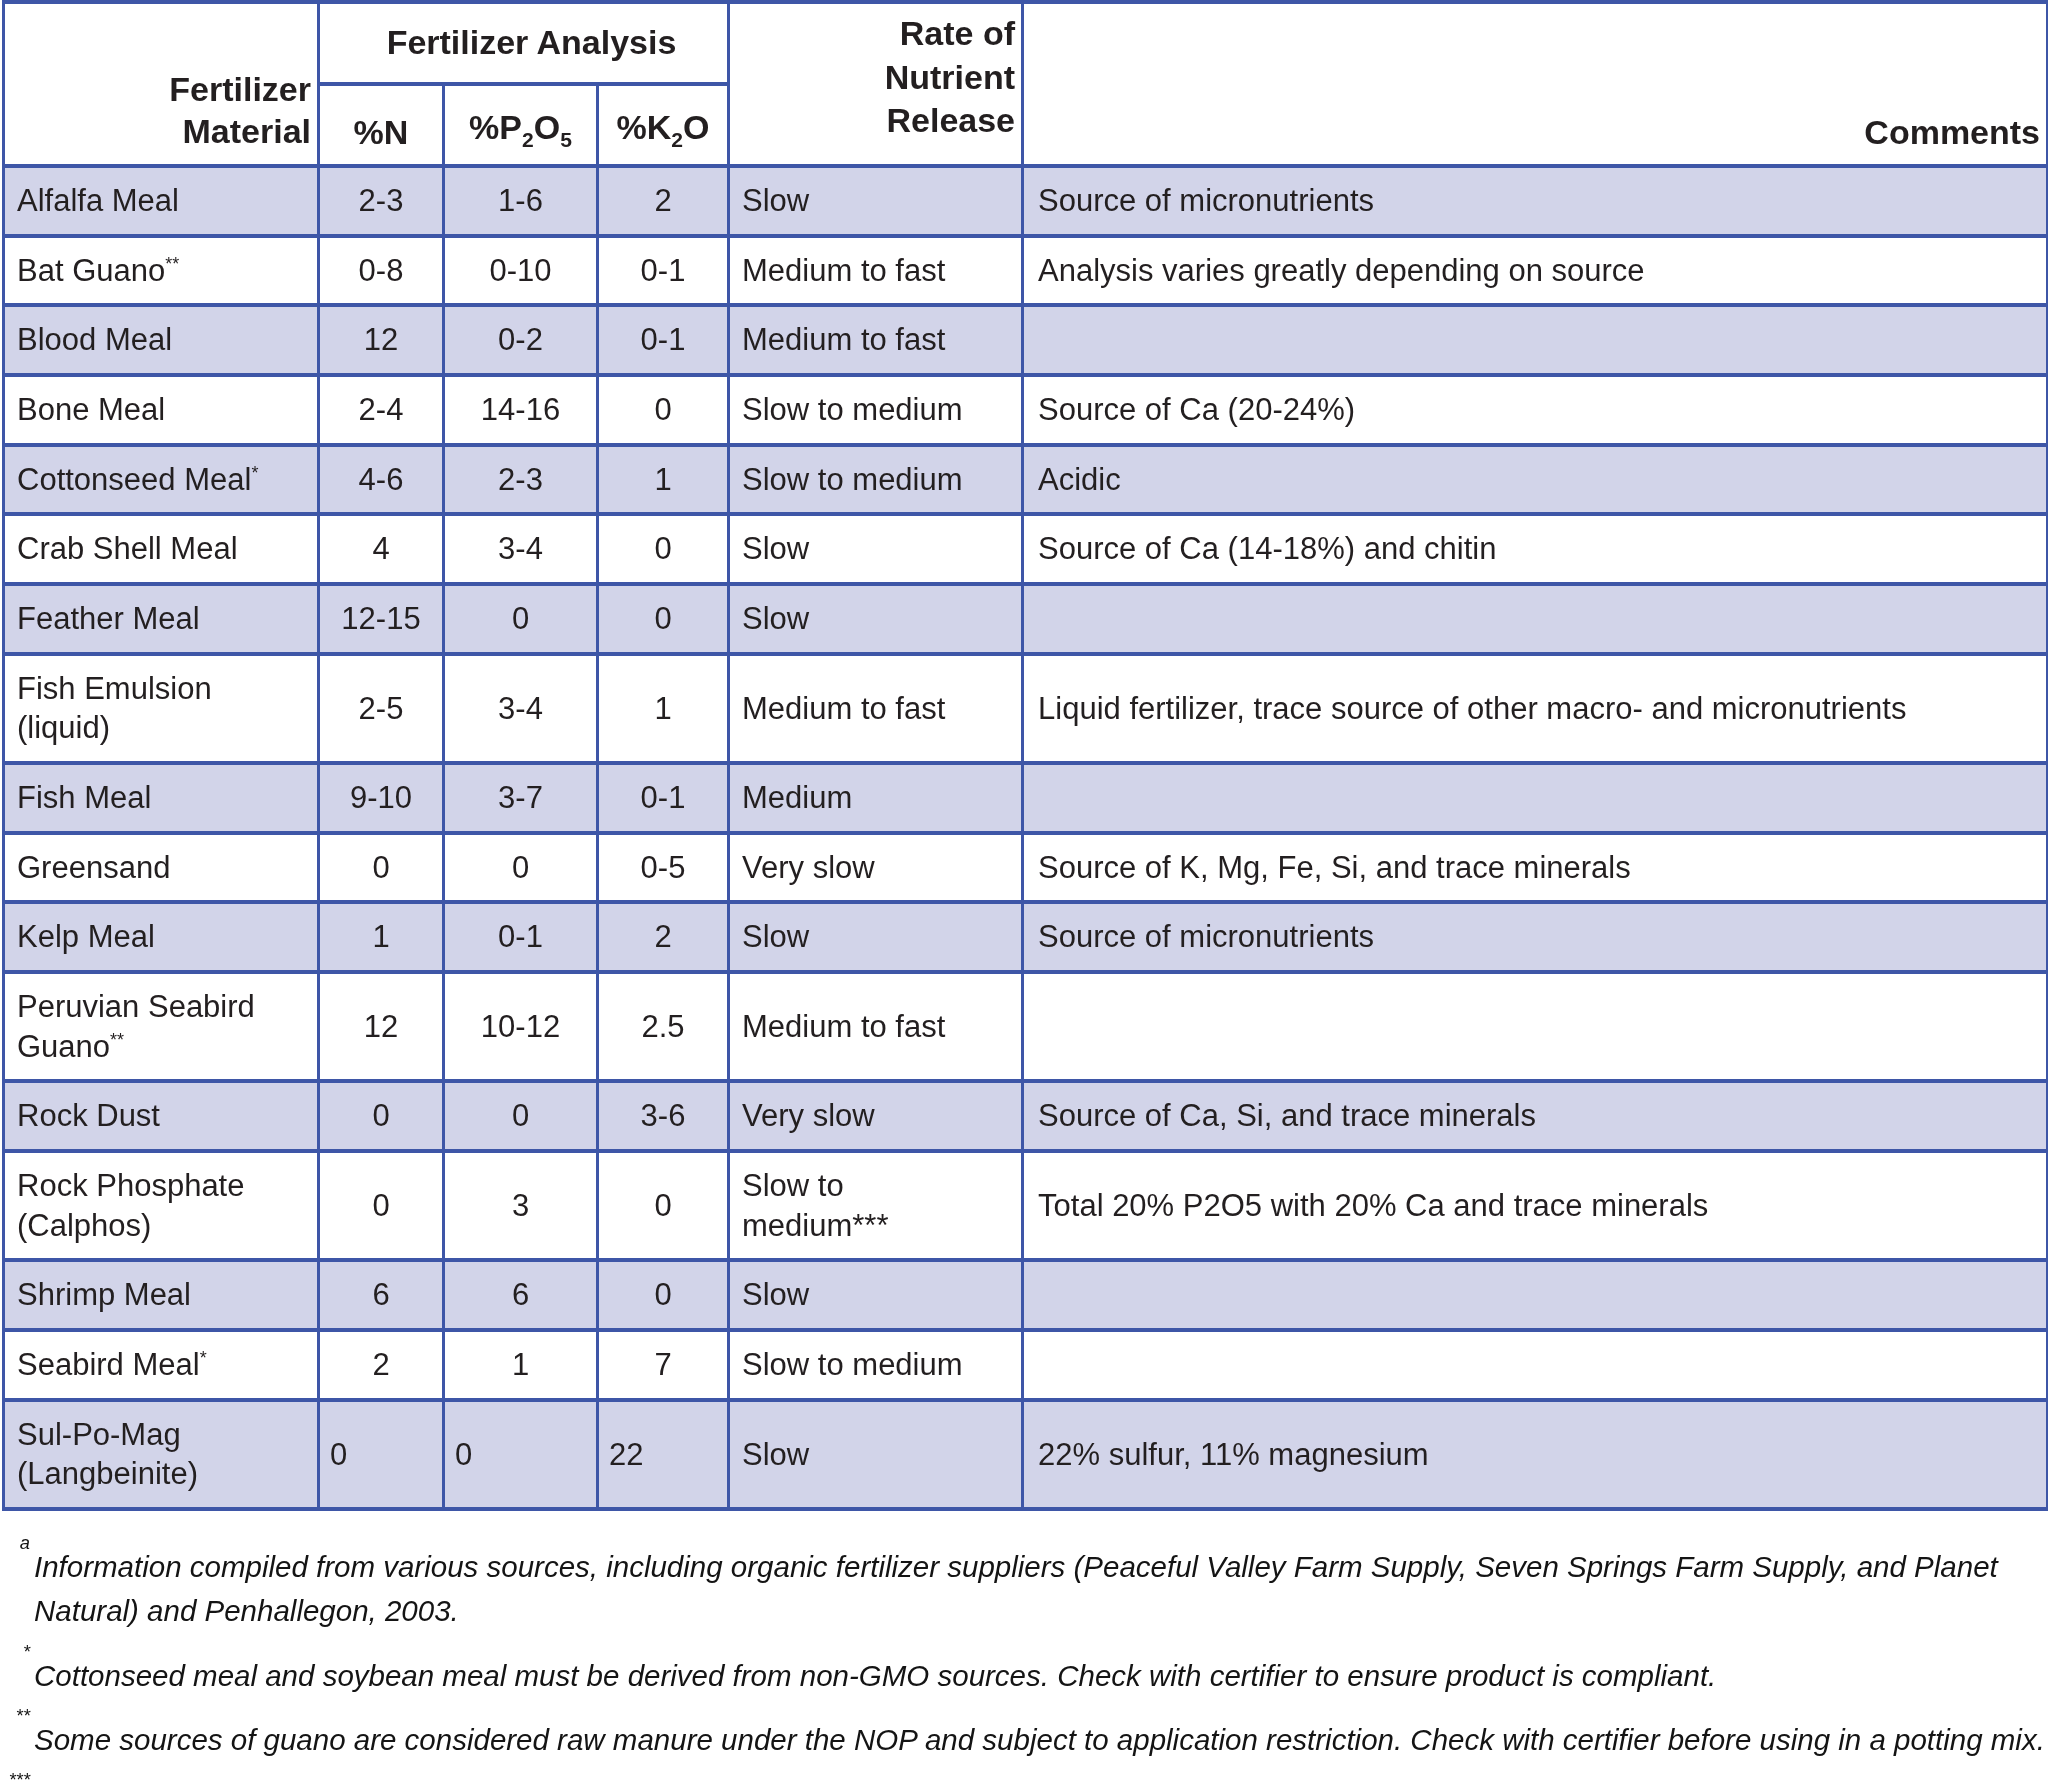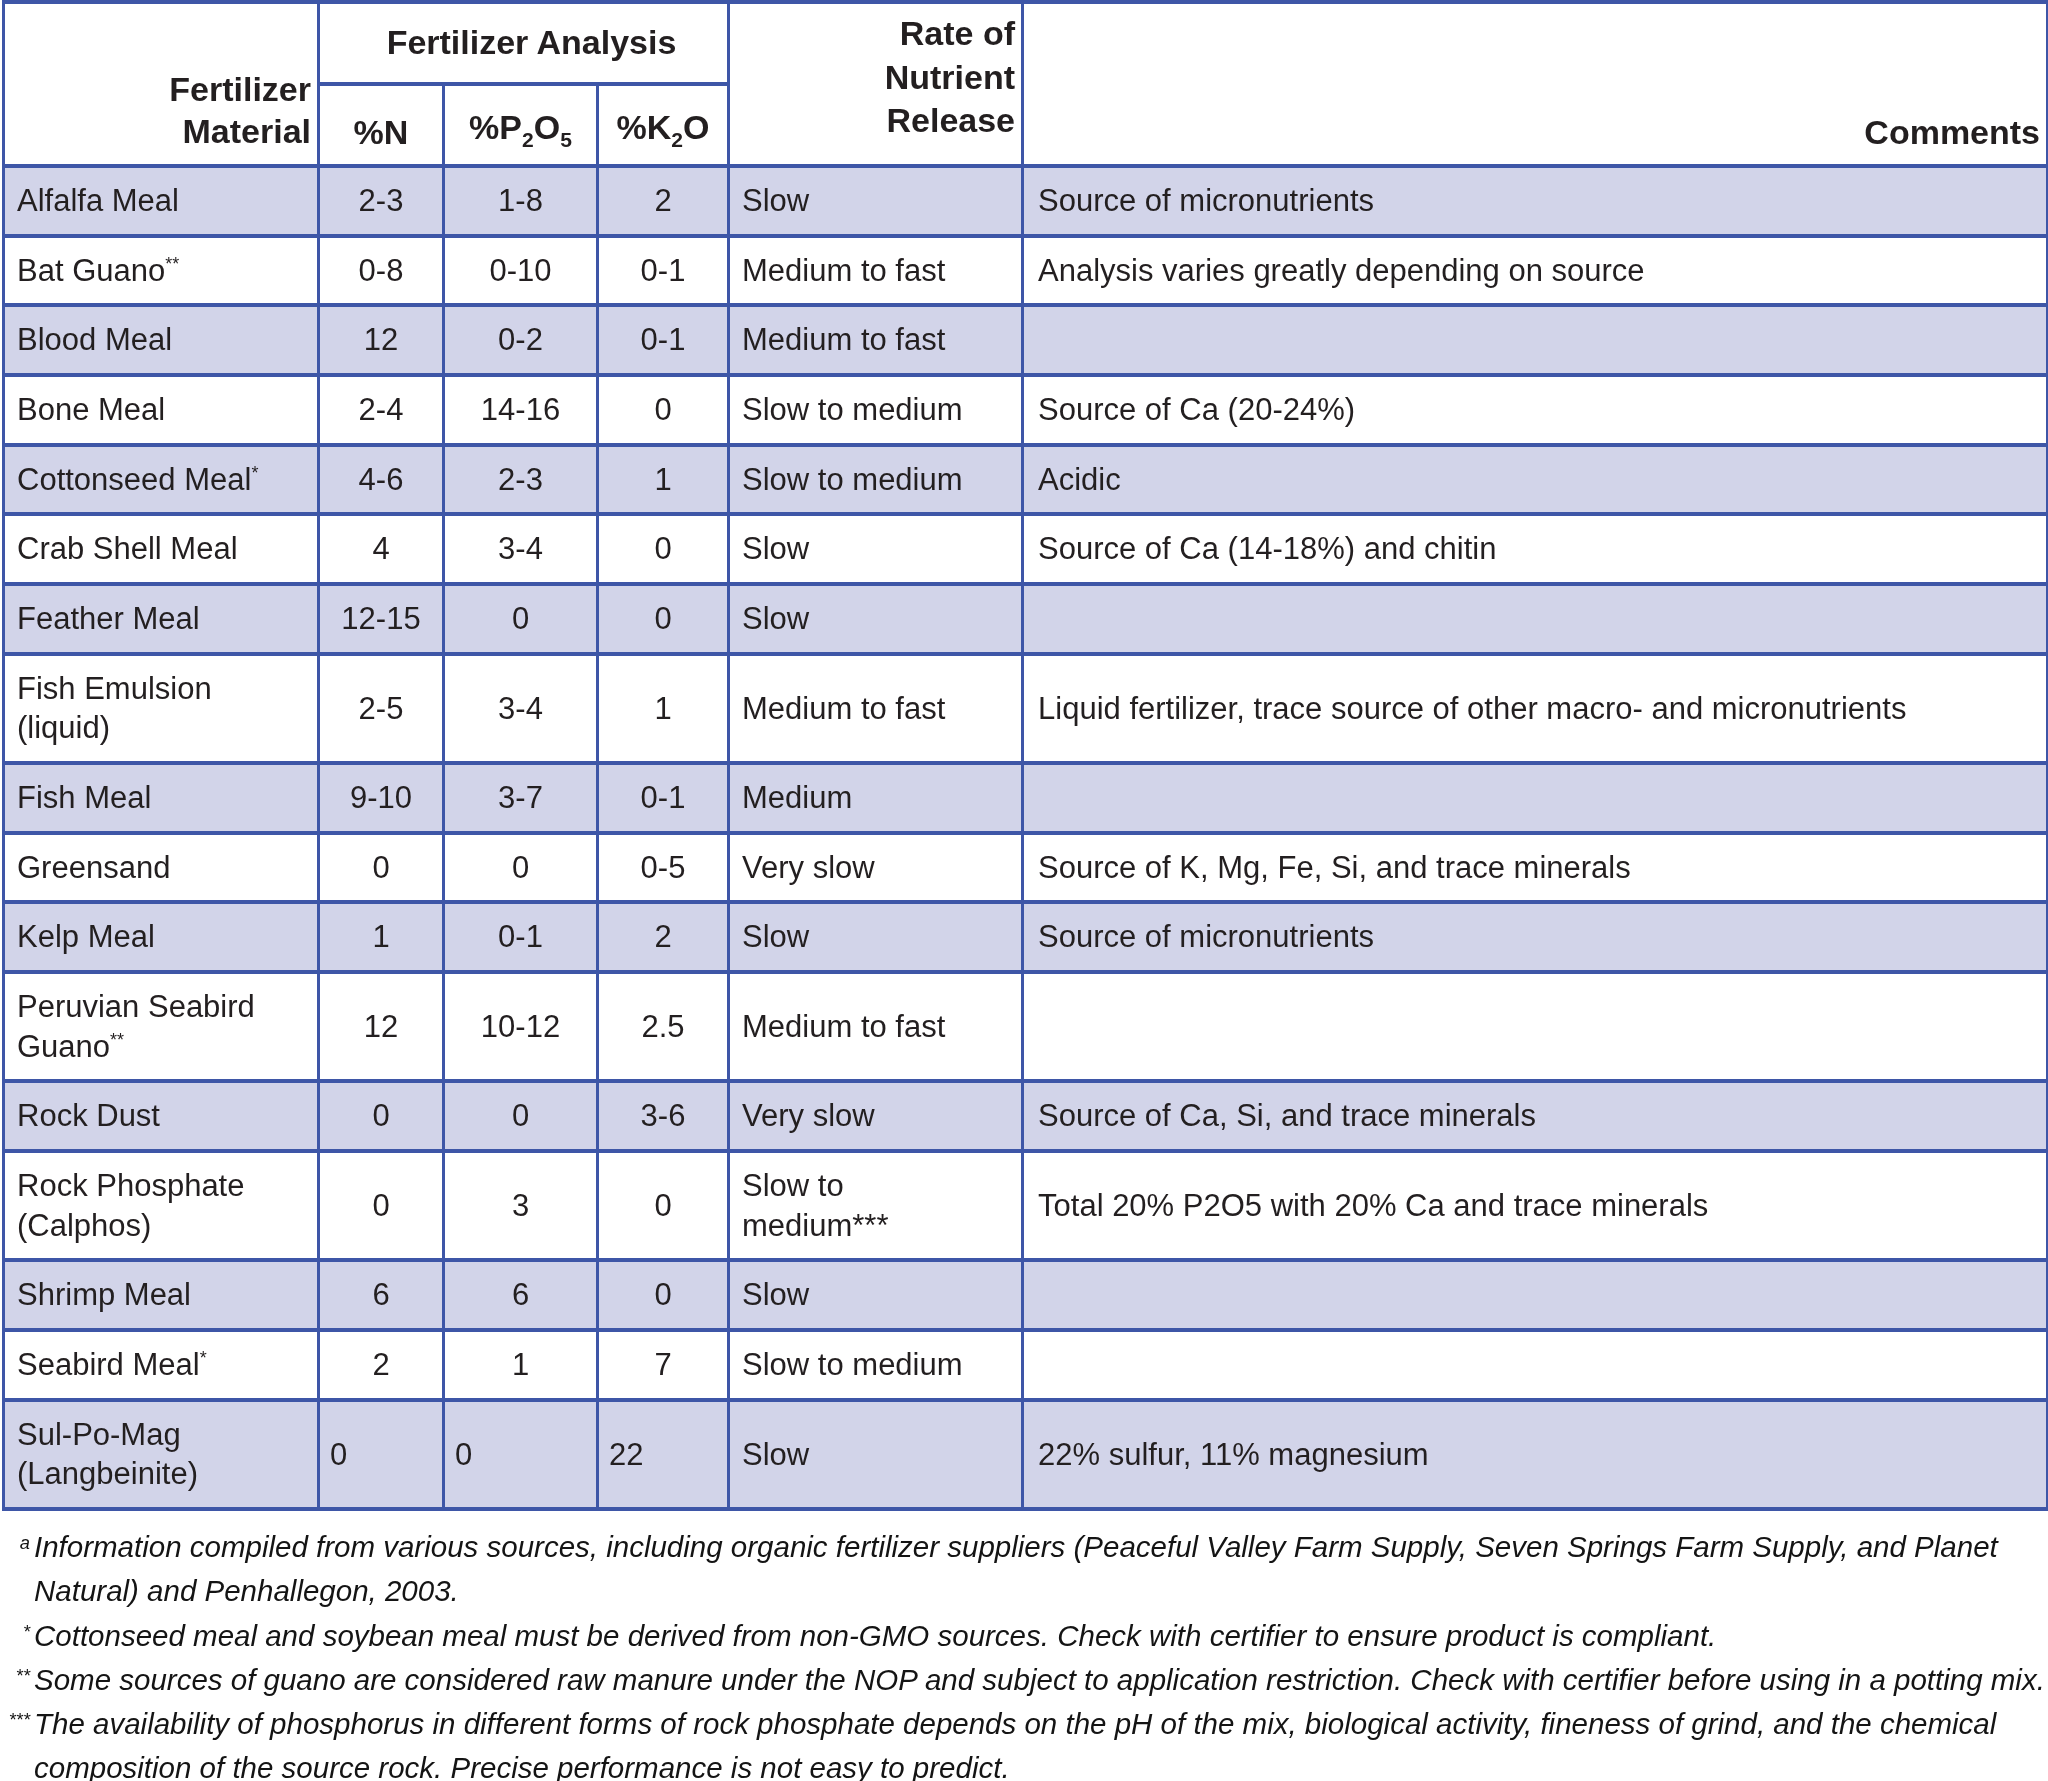--- a/index.html
+++ b/index.html
@@ -42,21 +42,21 @@
   .c-num{text-align:center;}
   .c-rate{padding-left:12px;white-space:pre-line;}
   .c-comments{padding-left:14px;}
   tr.shaded td{background:var(--shaded);}
   tr.left-vals .c-num{text-align:left;padding-left:10px;}
   .footnotes{
     margin-top:14px;font-style:italic;font-size:29.5px;line-height:1.5;color:#141414;
   }
   .footnote{display:flex;}
   .fn-marker{flex:0 0 28px;text-align:right;font-size:0.62em;position:relative;top:-2px;line-height:2.2;}
-  .fn-text{flex:1;padding-left:4px;}
+  .fn-text{flex:1;padding-left:4px;margin-top:20px;}
 </style>
 </head>
 <body>
 
 <div class="page">
 
 
   <table>
     <colgroup>
       <col style="width:315px">
@@ -79,21 +79,21 @@
       <tr>
         <th class="th-sub">%N</th>
         <th class="th-sub"><span>%P</span><sub>2</sub><span>O</span><sub>5</sub></th>
         <th class="th-sub"><span>%K</span><sub>2</sub><span>O</span></th>
       </tr>
     </thead>
     <tbody id="rows">
         <tr class="shaded">
     <td class="c-material"><span class="mat">Alfalfa Meal</span><sup class="mark"></sup></td>
     <td class="c-num c-n">2-3</td>
-    <td class="c-num c-p">1-8</td>
+    <td class="c-num c-p">1-6</td>
     <td class="c-num c-k">2</td>
     <td class="c-rate">Slow</td>
     <td class="c-comments">Source of micronutrients</td>
   </tr>
         <tr>
     <td class="c-material"><span class="mat">Bat Guano</span><sup class="mark">**</sup></td>
     <td class="c-num c-n">0-8</td>
     <td class="c-num c-p">0-10</td>
     <td class="c-num c-k">0-1</td>
     <td class="c-rate">Medium to fast</td>

